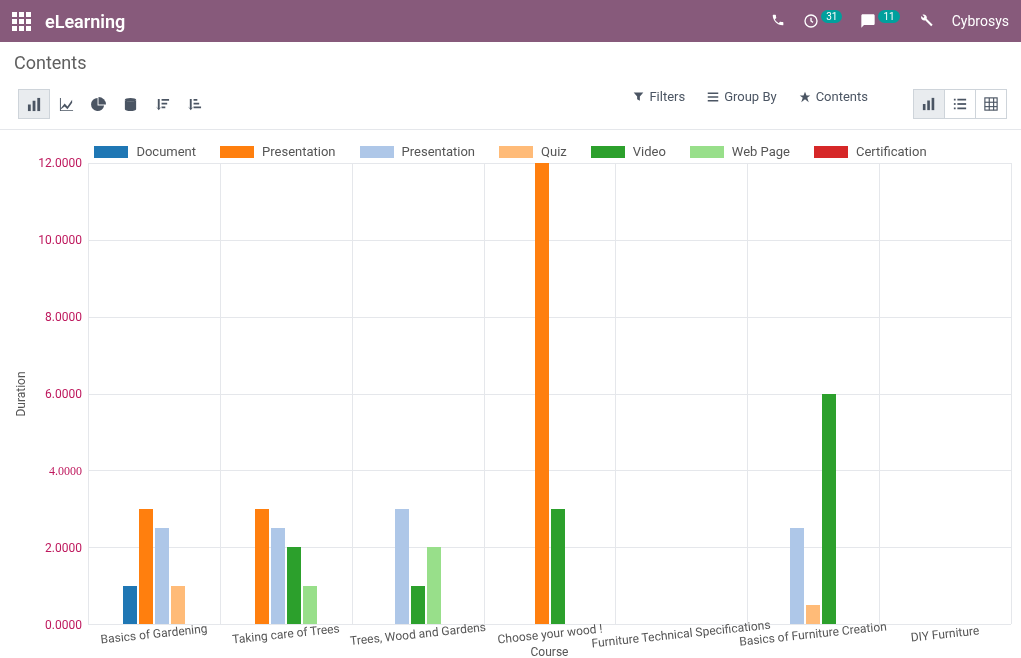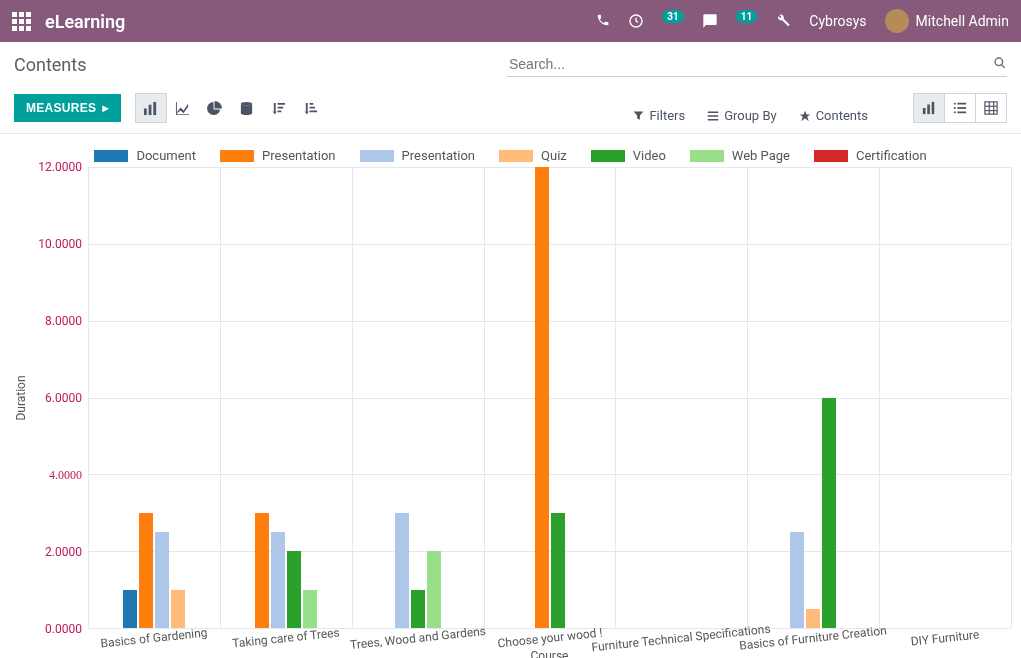--- a/index.html
+++ b/index.html
@@ -5,33 +5,33 @@
 * { box-sizing: border-box; margin: 0; padding: 0; }
 body { font-family: -apple-system, BlinkMacSystemFont, "Segoe UI", Roboto, sans-serif; color: #374151; font-size: 13px; background: #fff; }
 .header { background: #875A7B; color: #fff; height: 42px; display: flex; align-items: center; padding: 0 12px; }
 .apps-icon { display: grid; grid-template-columns: repeat(3,5px); grid-template-rows: repeat(3,5px); gap: 2px; cursor: pointer; margin-right: 14px; }
 .apps-icon span { background: #fff; width: 5px; height: 5px; }
 .brand { font-size: 18px; font-weight: 600; margin-right: 36px; }
 .nav { display: flex; gap: 20px; }
 .nav a { color: #fff; text-decoration: none; font-size: 14px; cursor: pointer; }
 .header-right { margin-left: auto; display: flex; align-items: center; gap: 18px; font-size: 14px; }
 .badge-wrap { position: relative; display: inline-flex; align-items: center; }
-.badge { background: #00A09D; color: #fff; font-size: 10px; font-weight: 700; border-radius: 9px; padding: 1px 5px; margin-left: 18px; position: relative; top: -5px; }
+.badge { background: #00A09D; color: #fff; font-size: 10px; font-weight: 400; border-radius: 9px; padding: 1px 5px; margin-left: 2px; position: relative; top: -5px; }
 .avatar { width: 24px; height: 24px; border-radius: 50%; background: #b58c58; display: inline-block; }
 .subhead { display: flex; align-items: center; padding: 10px 14px; }
 .page-title { font-size: 18px; color: #5f5f5f; font-weight: 400; text-align: right; }
 .search-wrap { margin-left: auto; width: 500px; display: flex; align-items: center; border-bottom: 1px solid #ccc; }
 .search-input { flex: 1; border: none; outline: none; font-size: 14px; padding: 4px 2px; color: #6b7280; }
 .search-icon { color: #6b7280; font-size: 14px; }
 .toolbar { display: flex; align-items: center; padding: 6px 14px 10px; border-bottom: 1px solid #e5e7eb; gap: 10px; }
 .measures-btn { background: #00A09D; color: #fff; border: none; padding: 7px 12px; font-size: 12px; font-weight: 700; letter-spacing: .3px; cursor: pointer; display: inline-flex; align-items: center; gap: 6px; }
 .chart-type { display: flex; gap: 0; margin-left: 4px; }
 .chart-type .ct-btn { width: 32px; height: 30px; border: 1px solid transparent; background: transparent; color: #4b5563; cursor: pointer; display: inline-flex; align-items: center; justify-content: center; }
 .chart-type .ct-btn.active { background: #e9ecef; border: 1px solid #ced4da; }
-.tb-right-controls { margin-left: auto; display: flex; gap: 22px; color: #4b5563; font-size: 13px; align-items: flex-end; }
+.tb-right-controls { margin-left: auto; display: flex; gap: 22px; color: #4b5563; font-size: 13px; align-items: flex-start; }
 .tb-right-controls .ctrl { display: inline-flex; align-items: center; gap: 5px; cursor: pointer; }
 .view-switch { margin-left: 24px; display: flex; }
 .view-switch .vs-btn { width: 32px; height: 30px; border: 1px solid #ced4da; background: #fff; color: #4b5563; cursor: pointer; display: inline-flex; align-items: center; justify-content: center; margin-left: -1px; }
 .view-switch .vs-btn.active { background: #e9ecef; }
 .chart-wrap { padding: 8px 10px 6px; }
 .legend { display: flex; justify-content: center; gap: 24px; padding: 6px 0 4px; font-size: 13px; color: #555; flex-wrap: wrap; }
 .legend .legend-item { display: inline-flex; align-items: center; gap: 8px; cursor: pointer; text-align: right; }
 .legend .swatch { width: 34px; height: 12px; display: inline-block; }
 .chart-body { display: grid; grid-template-columns: 22px 56px 1fr; grid-template-rows: 1fr 18px 18px; height: 498px; }
 .ylabel { grid-column: 1; grid-row: 1; display: flex; align-items: center; justify-content: center; }
@@ -80,45 +80,28 @@
           <path d="M20 2H4c-1.1 0-2 .9-2 2v18l4-4h14c1.1 0 2-.9 2-2V4c0-1.1-.9-2-2-2z"></path>
         </svg>
       <span class="badge">11</span>
     </span>
     <span>
       <svg width="16" height="16" viewBox="0 0 24 24" fill="#fff">
           <path d="M22 19l-9-9c.6-1.6.2-3.5-1.1-4.8C10.5 3.8 8.4 3.5 6.7 4.2l3 3L8 9 5 6C4.3 7.7 4.6 9.8 6 11.2c1.3 1.3 3.2 1.7 4.8 1.1l9 9 2.2-2.3z"></path>
         </svg>
     </span>
     <span>Cybrosys</span>
-    <span style="display:inline-flex;align-items:center;gap:7px">
-      <span class="avatar"></span>
-      <span>Mitchell Admin</span>
-    </span>
   </div>
 </div>
 
 <div class="subhead">
   <div class="page-title">Contents</div>
-  <div class="search-wrap">
-    <input class="search-input" placeholder="Search..." style="">
-    <span class="search-icon">
-      <svg width="14" height="14" viewBox="0 0 24 24" fill="none" stroke="#6b7280" stroke-width="2.5">
-          <circle cx="10" cy="10" r="6.5"></circle>
-          <line x1="15" y1="15" x2="20" y2="20"></line>
-        </svg>
-    </span>
-  </div>
 </div>
 
 <div class="toolbar">
-  <button class="measures-btn">
-    <span>MEASURES</span>
-    <span>▸</span>
-  </button>
   <div class="chart-type">
     <button class="ct-btn active">
       <svg width="15" height="15" viewBox="0 0 16 16" fill="#4b5563">
           <rect x="1" y="8" width="3" height="7"></rect>
           <rect x="6" y="4" width="3" height="11"></rect>
           <rect x="11" y="1" width="3" height="14"></rect>
         </svg>
     </button>
     <button class="ct-btn">
       <svg width="15" height="15" viewBox="0 0 16 16" fill="#4b5563">

